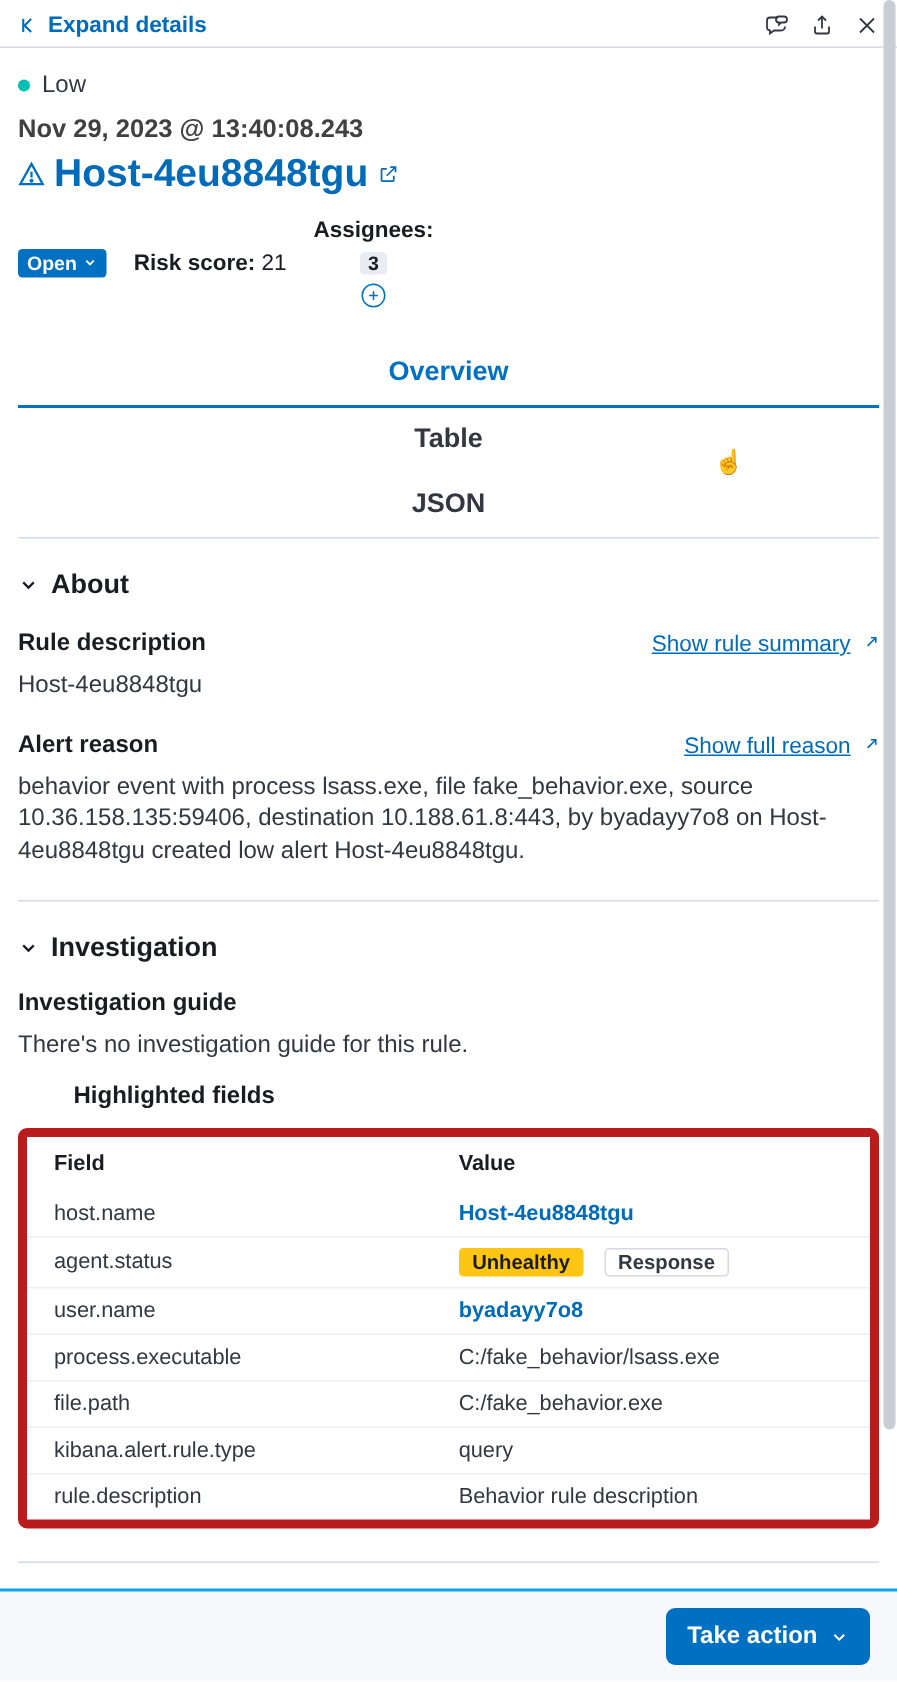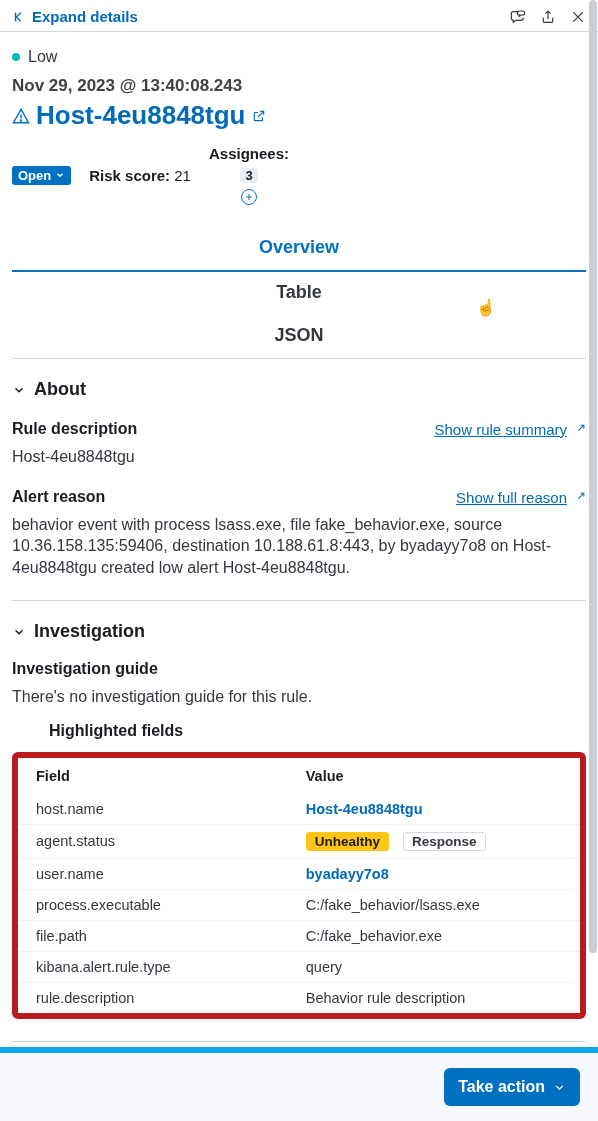--- a/index.html
+++ b/index.html
@@ -69,21 +69,21 @@
   th { text-align:left; font-weight:700; padding:10px 18px 10px 18px; color:#1a1c21; }
   td { padding:7px 18px; color:#343741; vertical-align:middle; }
   tbody tr { border-top:1px solid #eef0f4; }
   tbody tr:first-child { border-top:none; }
   .val-link { color:#006bb8; font-weight:600; cursor:pointer; }
   .badge { display:inline-block; padding:1px 8px; border-radius:3px; border:1px solid #d3dae6; font-size:13.5px; font-weight:600; background:#fff; }
   .badge.unhealthy { background:#fec514; border-color:#fec514; color:#1a1c21; }
 
   .footer-bar {
     position:absolute; bottom:0; left:0; right:0;
-    height:74px; background:#f7f8fc; border-top:6px solid #0ea5e9;
+    height:62px; background:#f7f8fc; border-top:2px solid #0ea5e9;
     display:flex; align-items:center; justify-content:flex-end; padding-right:18px;
   }
   .take-action { background:#0071c2; color:#fff; border:none; border-radius:6px; font-size:16px; font-weight:600; padding:10px 14px; display:flex; align-items:center; gap:8px; cursor:pointer; }
 
   
   .vscroll { position:absolute; right:0; top:0; bottom:62px; width:10px; background:transparent; }
   .vscroll .thumb { position:absolute; right:1px; top:0; width:8px; height:90%; background:#c9cdd4; border-radius:4px; }
 
   
   .cursor-pointer-overlay {

